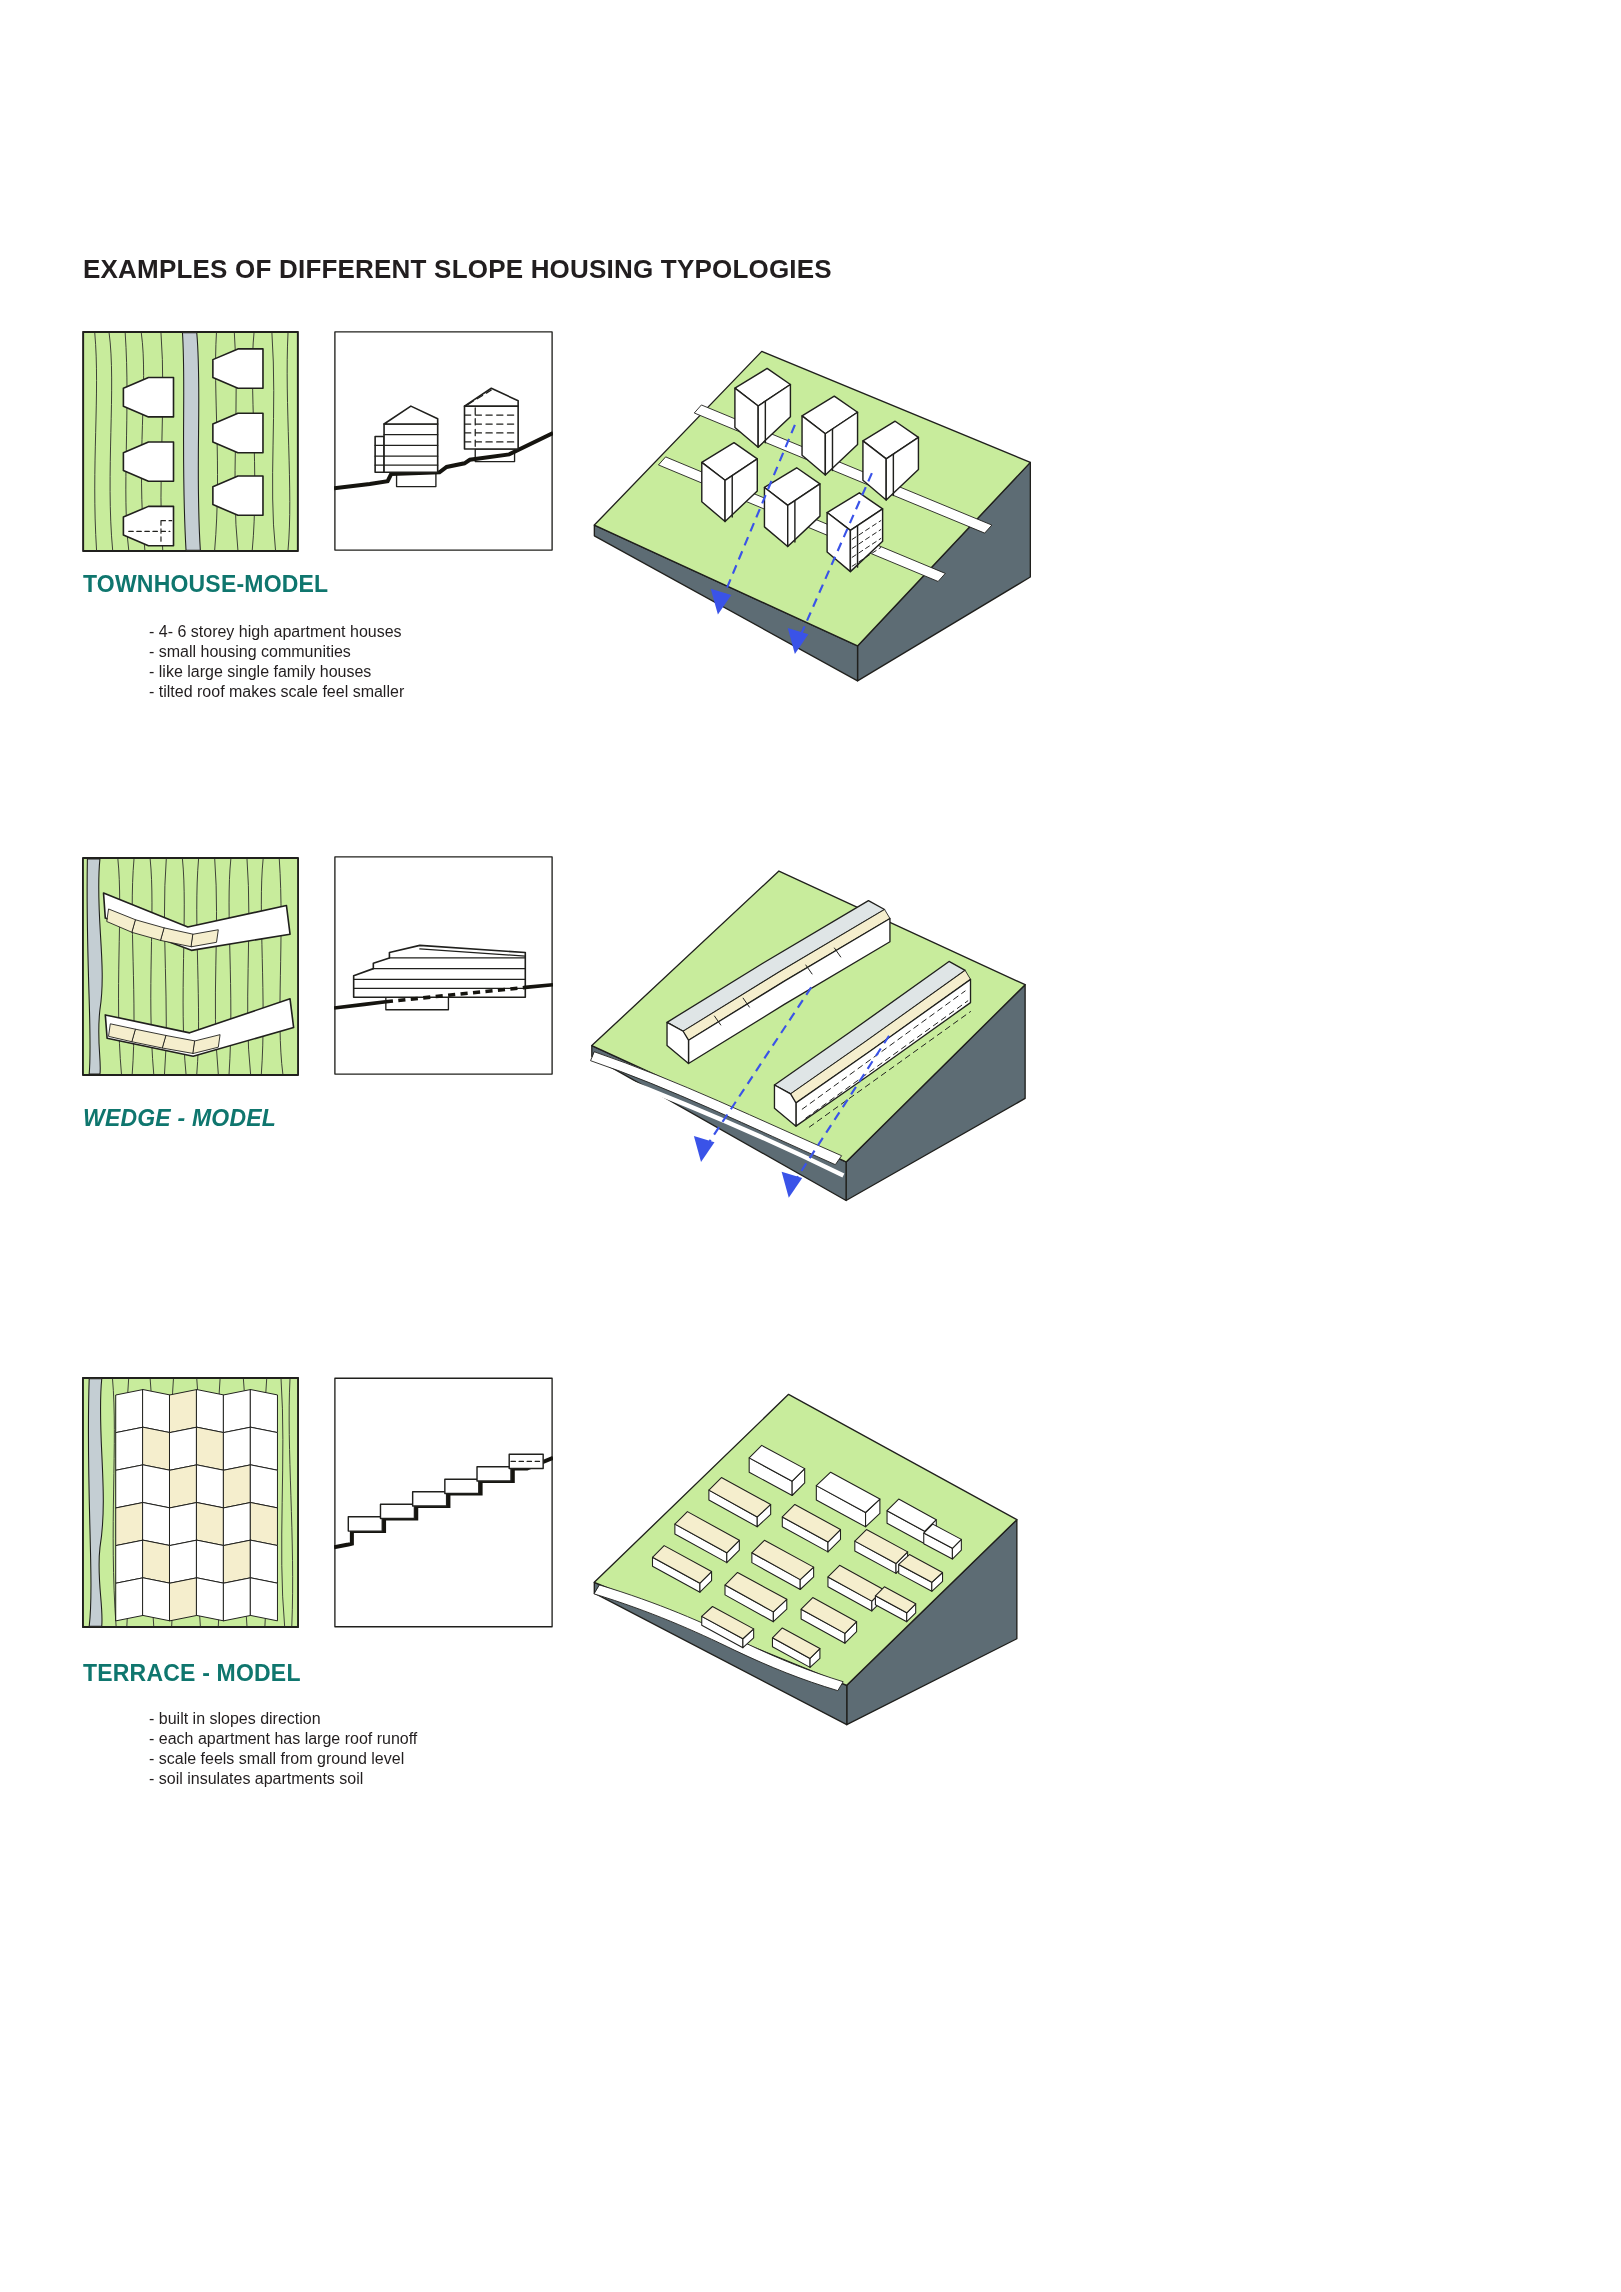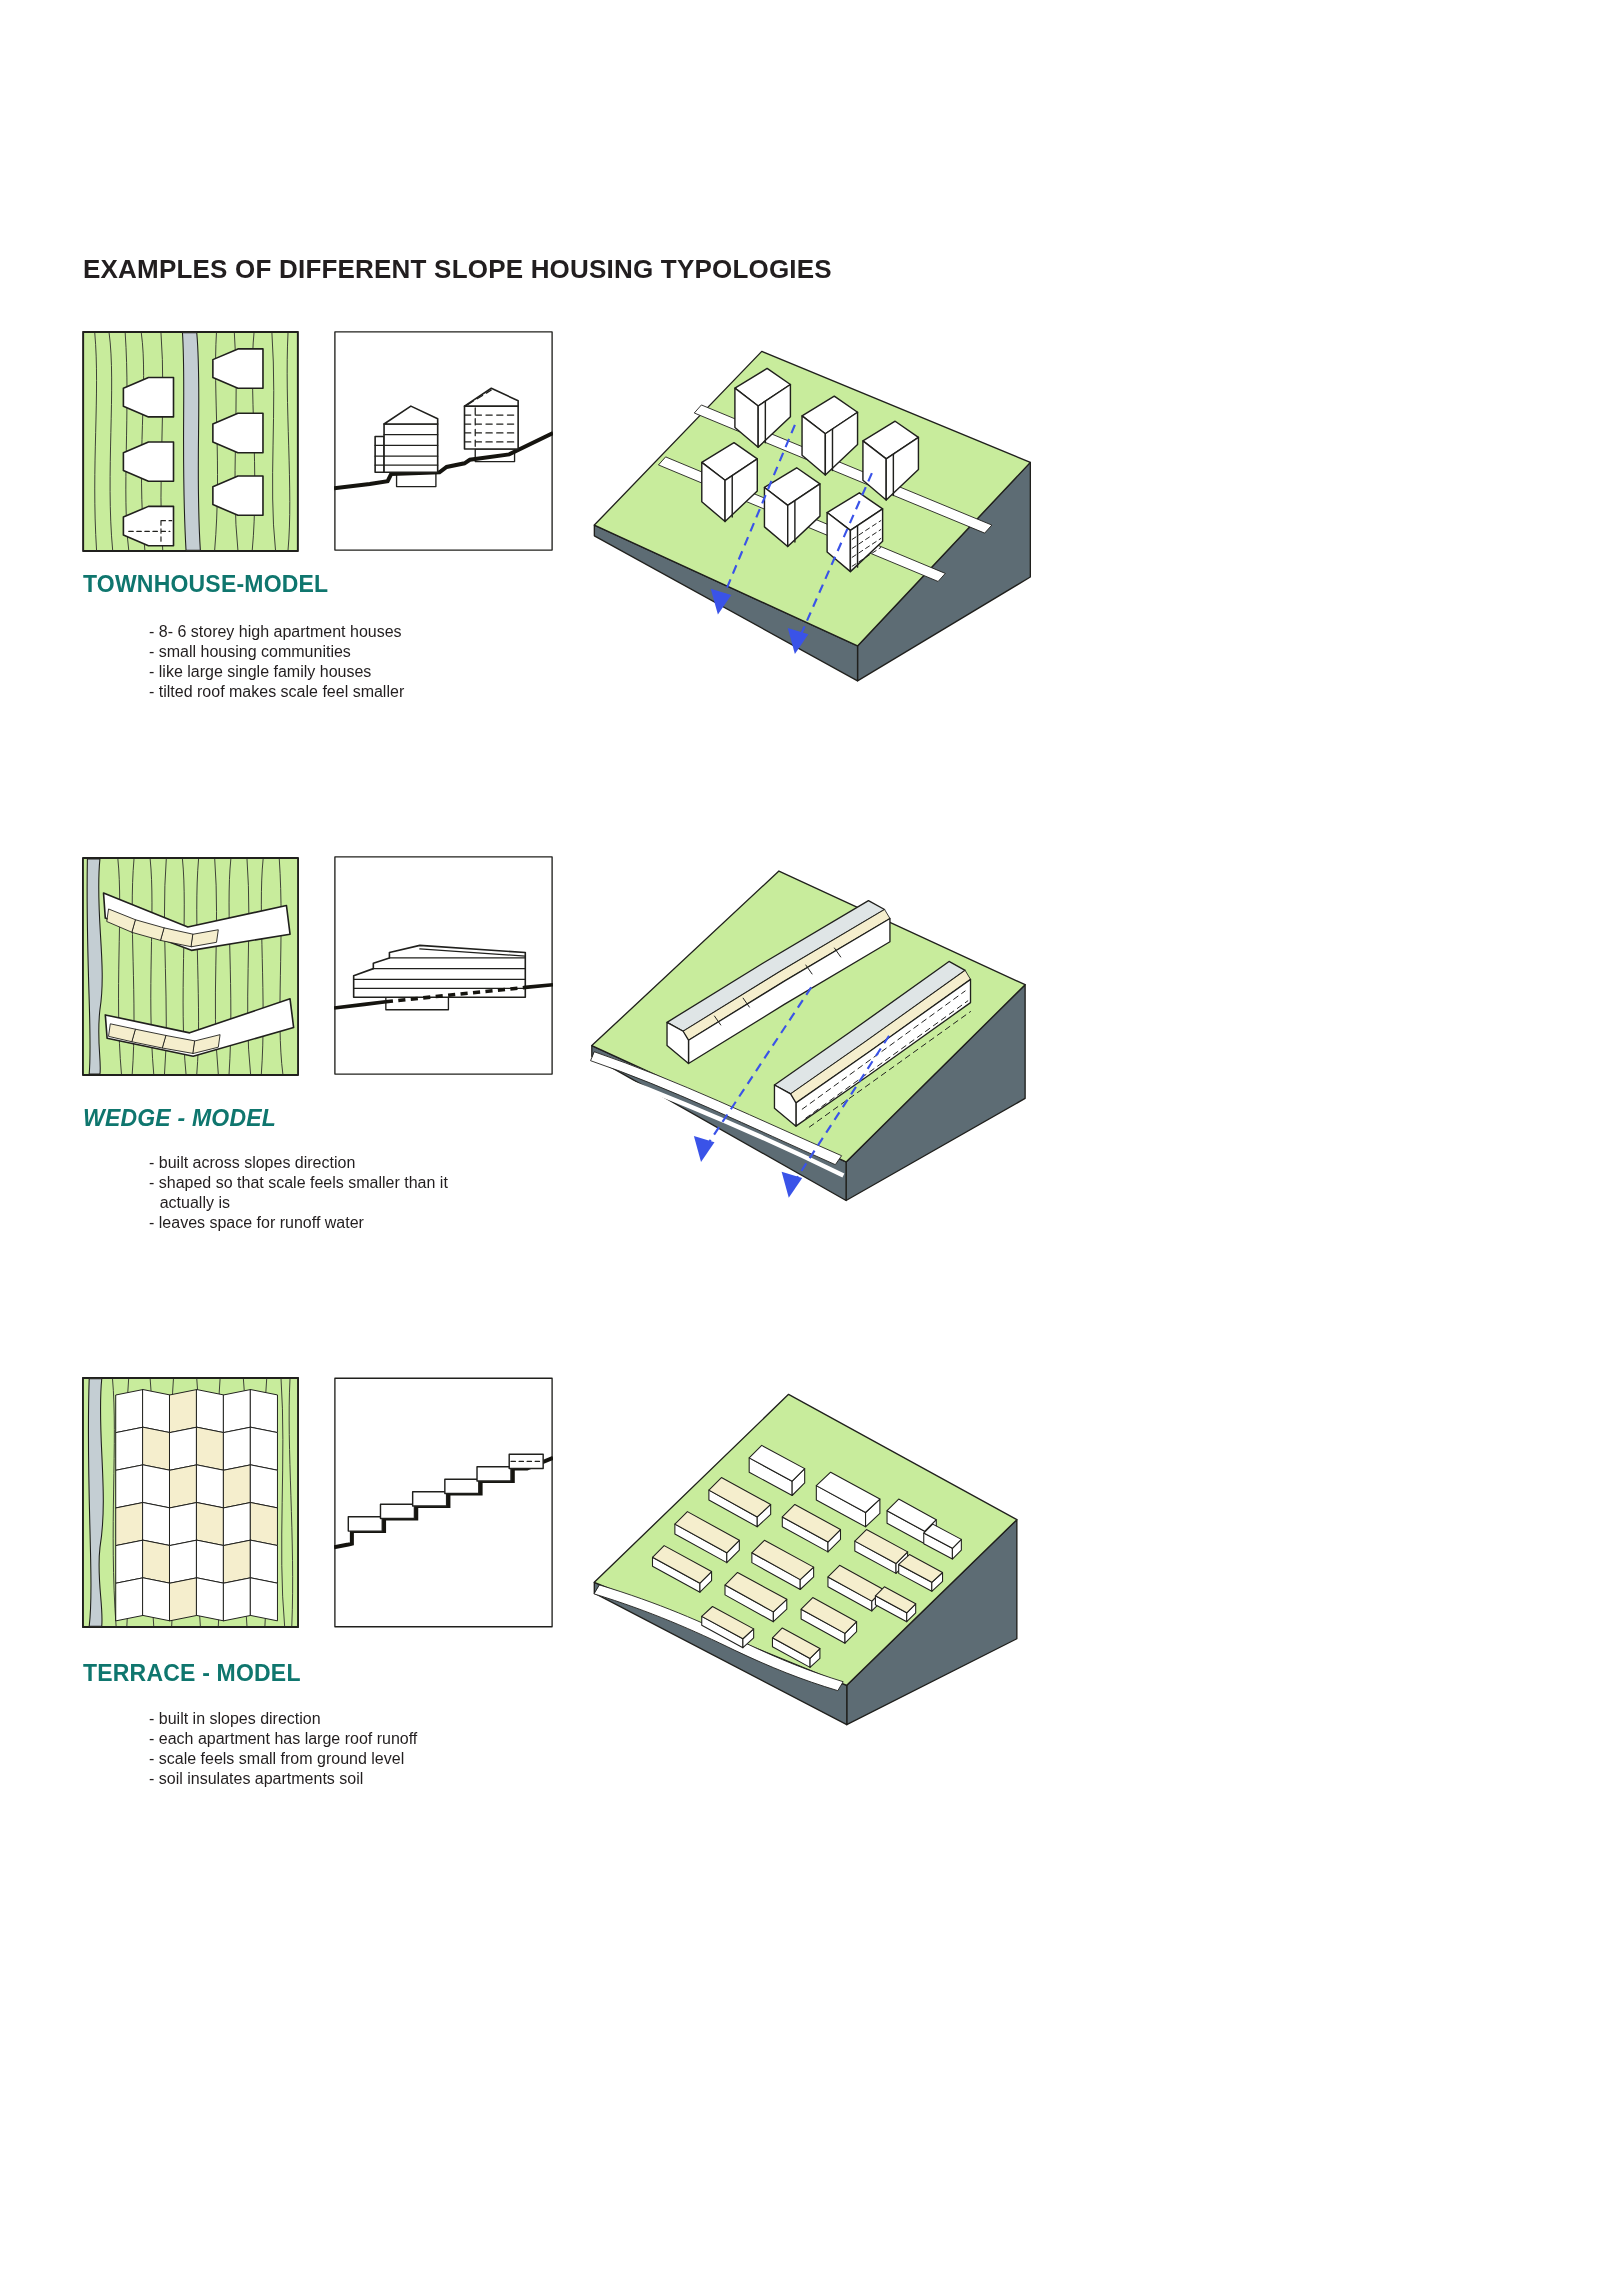--- a/index.html
+++ b/index.html
@@ -142,21 +142,21 @@
         <path class="arr" stroke-width="2.4" stroke-dasharray="10,7" d="M232,126 L152,318"></path>
         <polygon class="arrh" points="146,338 161,316 138,309"></polygon>
         <path class="arr" stroke-width="2.4" stroke-dasharray="10,7" d="M318,180 L238,362"></path>
         <polygon class="arrh" points="232,382 247,360 224,353"></polygon>
       </g>
     </svg>
   </div>
 
   <div class="abs model-title" style="left:83px;top:571px;">TOWNHOUSE-MODEL</div>
   <ul class="abs notes" style="left:149px;top:622px;">
-    <li>- 8- 6 storey high apartment houses</li>
+    <li>- 4- 6 storey high apartment houses</li>
     <li>- small housing communities</li>
     <li>- like large single family houses</li>
     <li>- tilted roof makes scale feel smaller</li>
   </ul>
 
   <div class="abs" style="left:82px;top:857px;">
     <svg width="217" height="219" viewBox="0 0 242 244">
       <rect x="1" y="1" width="240" height="242" class="fg o" stroke-width="2.2"></rect>
       <path class="ct" d="M40,2 C46,60 36,150 44,242"></path>
       <path class="ct" d="M58,2 C52,70 62,160 56,242"></path>
@@ -223,25 +223,20 @@
       <g>
         <path class="arr" stroke-width="2.4" stroke-dasharray="10,7" d="M258,168 L142,344"></path>
         <polygon class="arrh" points="135,363 150,341 127,334"></polygon>
         <path class="arr" stroke-width="2.4" stroke-dasharray="10,7" d="M345,222 L240,384"></path>
         <polygon class="arrh" points="233,403 248,381 225,374"></polygon>
       </g>
     </svg>
   </div>
 
   <div class="abs model-title" style="left:83px;top:1105px;font-style:italic;">WEDGE - MODEL</div>
-  <ul class="abs notes" style="left:149px;top:1153px;">
-    <li>- built across slopes direction</li>
-    <li>- shaped so that scale feels smaller than it actually is</li>
-    <li>- leaves space for runoff water</li>
-  </ul>
 
   <div class="abs" style="left:82px;top:1377px;">
     <svg width="217" height="251" viewBox="0 0 242 280">
       <rect x="1" y="1" width="240" height="278" class="fg o" stroke-width="2.2"></rect>
       <path class="ct" d="M34,2 C40,70 30,170 38,278"></path>
       <path class="ct" d="M52,2 C46,80 56,180 50,278"></path>
       <path class="ct" d="M76,2 C82,70 72,170 80,278"></path>
       <path class="ct" d="M102,2 C96,80 106,180 100,278"></path>
       <path class="ct" d="M128,2 C134,70 124,170 132,278"></path>
       <path class="ct" d="M154,2 C148,80 158,180 152,278"></path>

